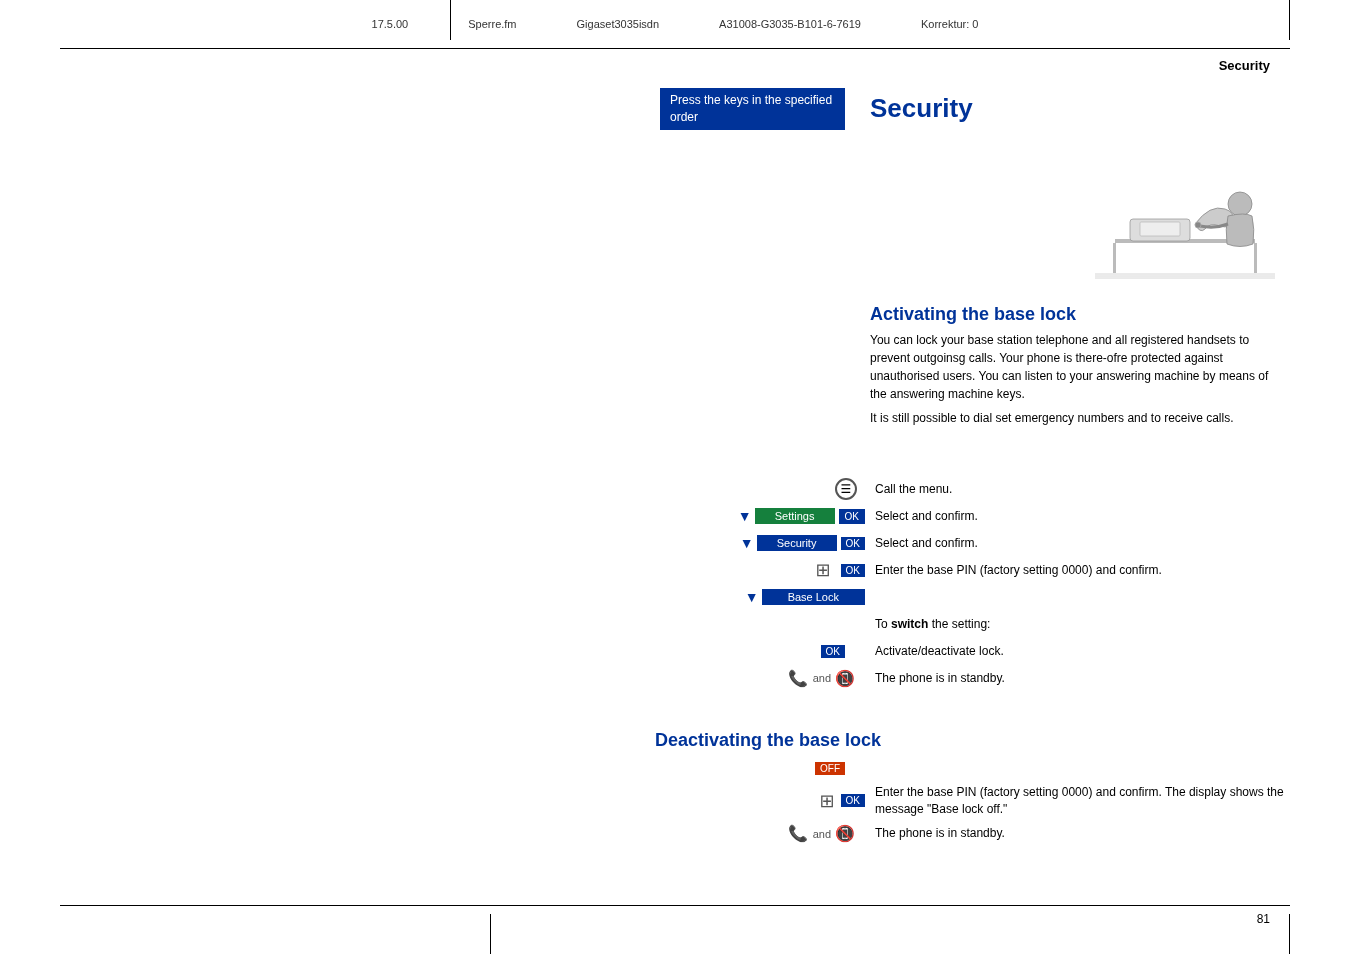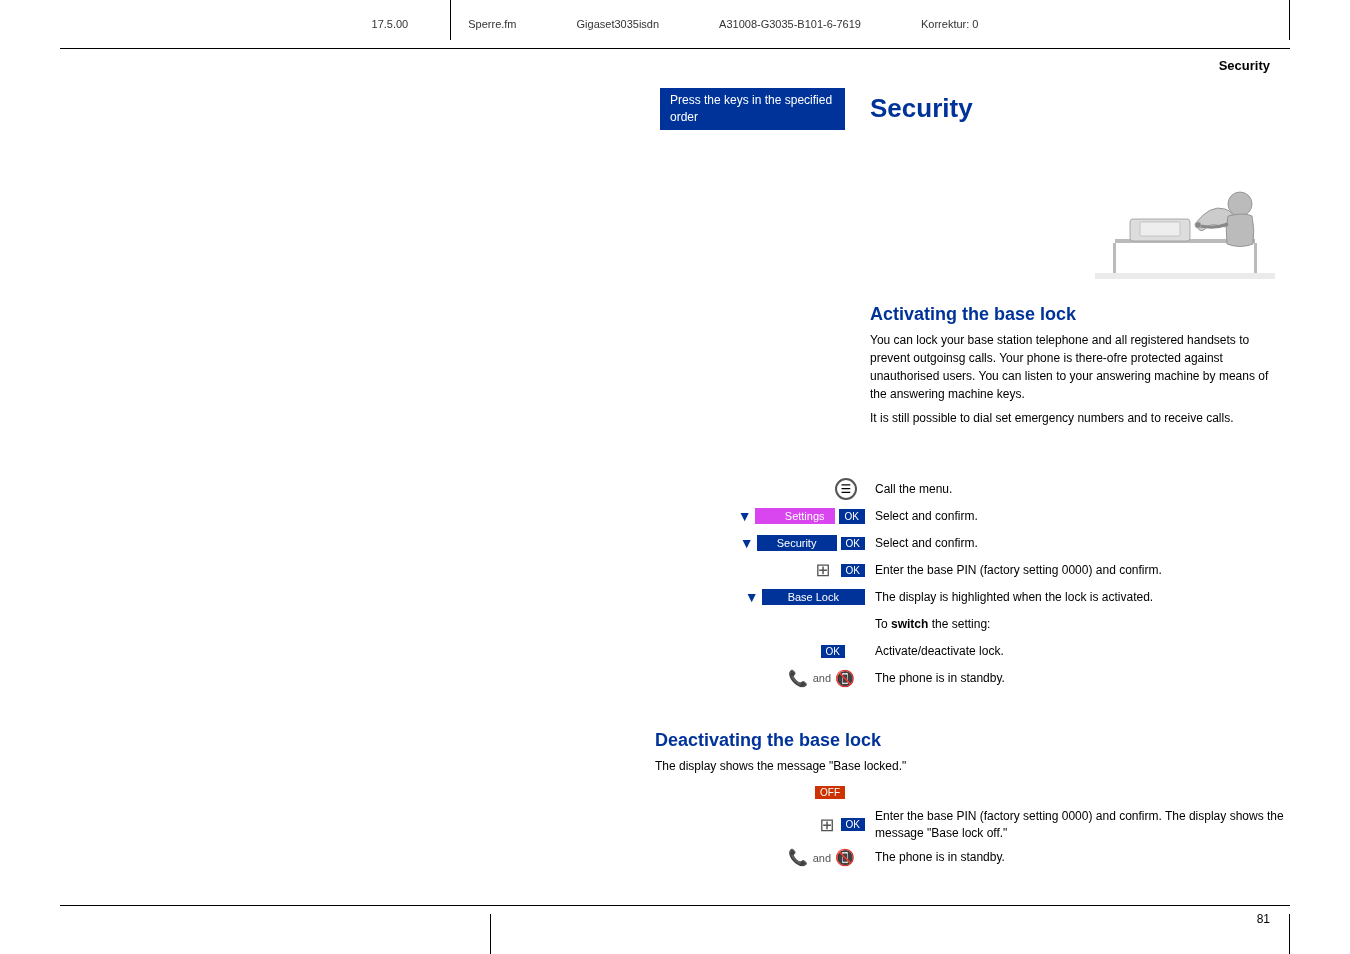--- a/index.html
+++ b/index.html
@@ -275,21 +275,21 @@
     </div>
     <div class="right-step-desc">
       <span>Call the menu.</span>
     </div>
   </div>
 
   <div class="combined-row">
     <div class="left-step">
       <div style="display:flex;align-items:center;justify-content:flex-end;width:100%;">
         <span style="color:#003399;font-size:14px;margin-right:3px;">▼</span>
-        <div style="background:#d946ef;color:#fff;font-size:11px;padding:2px 10px;min-width:80px;text-align:right;">Settings</div>
+        <div style="background:#15803d;color:#fff;font-size:11px;padding:2px 10px;min-width:80px;text-align:center;">Settings</div>
         <div style="background:#003399;color:#fff;font-size:10px;padding:1px 5px;margin-left:4px;border:1px solid #003399;">OK</div>
       </div>
     </div>
     <div class="right-step-desc">
       <span>Select and confirm.</span>
     </div>
   </div>
 
   <div class="combined-row">
     <div class="left-step">
@@ -315,23 +315,20 @@
       <span>Enter the base PIN (factory setting 0000) and confirm.</span>
     </div>
   </div>
 
   <div class="combined-row">
     <div class="left-step">
       <div style="display:flex;align-items:center;justify-content:flex-end;width:100%;">
         <span style="color:#003399;font-size:14px;margin-right:3px;">▼</span>
         <div style="background:#003399;color:#fff;font-size:11px;padding:2px 26px;min-width:80px;text-align:left;">Base Lock</div>
       </div>
-    </div>
-    <div class="right-step-desc">
-      <span>The display is highlighted when the lock is activated.</span>
     </div>
   </div>
 
   <div class="combined-row">
     <div class="left-step"></div>
     <div class="right-step-desc">
       <span>To </span><span style="font-weight:bold;">switch</span><span> the setting:</span>
     </div>
   </div>
 
@@ -356,21 +353,20 @@
     </div>
     <div class="right-step-desc">
       <span>The phone is in standby.</span>
     </div>
   </div>
 
 </div>
 
 <div class="deactivate-section">
   <h2 class="section-heading-2">Deactivating the base lock</h2>
-  <p class="body-text">The display shows the message "Base locked."</p>
 
   <div class="combined-row">
     <div class="left-step">
       <div style="display:flex;align-items:flex-end;justify-content:flex-end;width:100%;">
         <div style="background:#cc3300;color:#fff;font-size:10px;padding:1px 5px;margin-right:20px;">OFF</div>
       </div>
     </div>
     <div class="right-step-desc"></div>
   </div>
 

